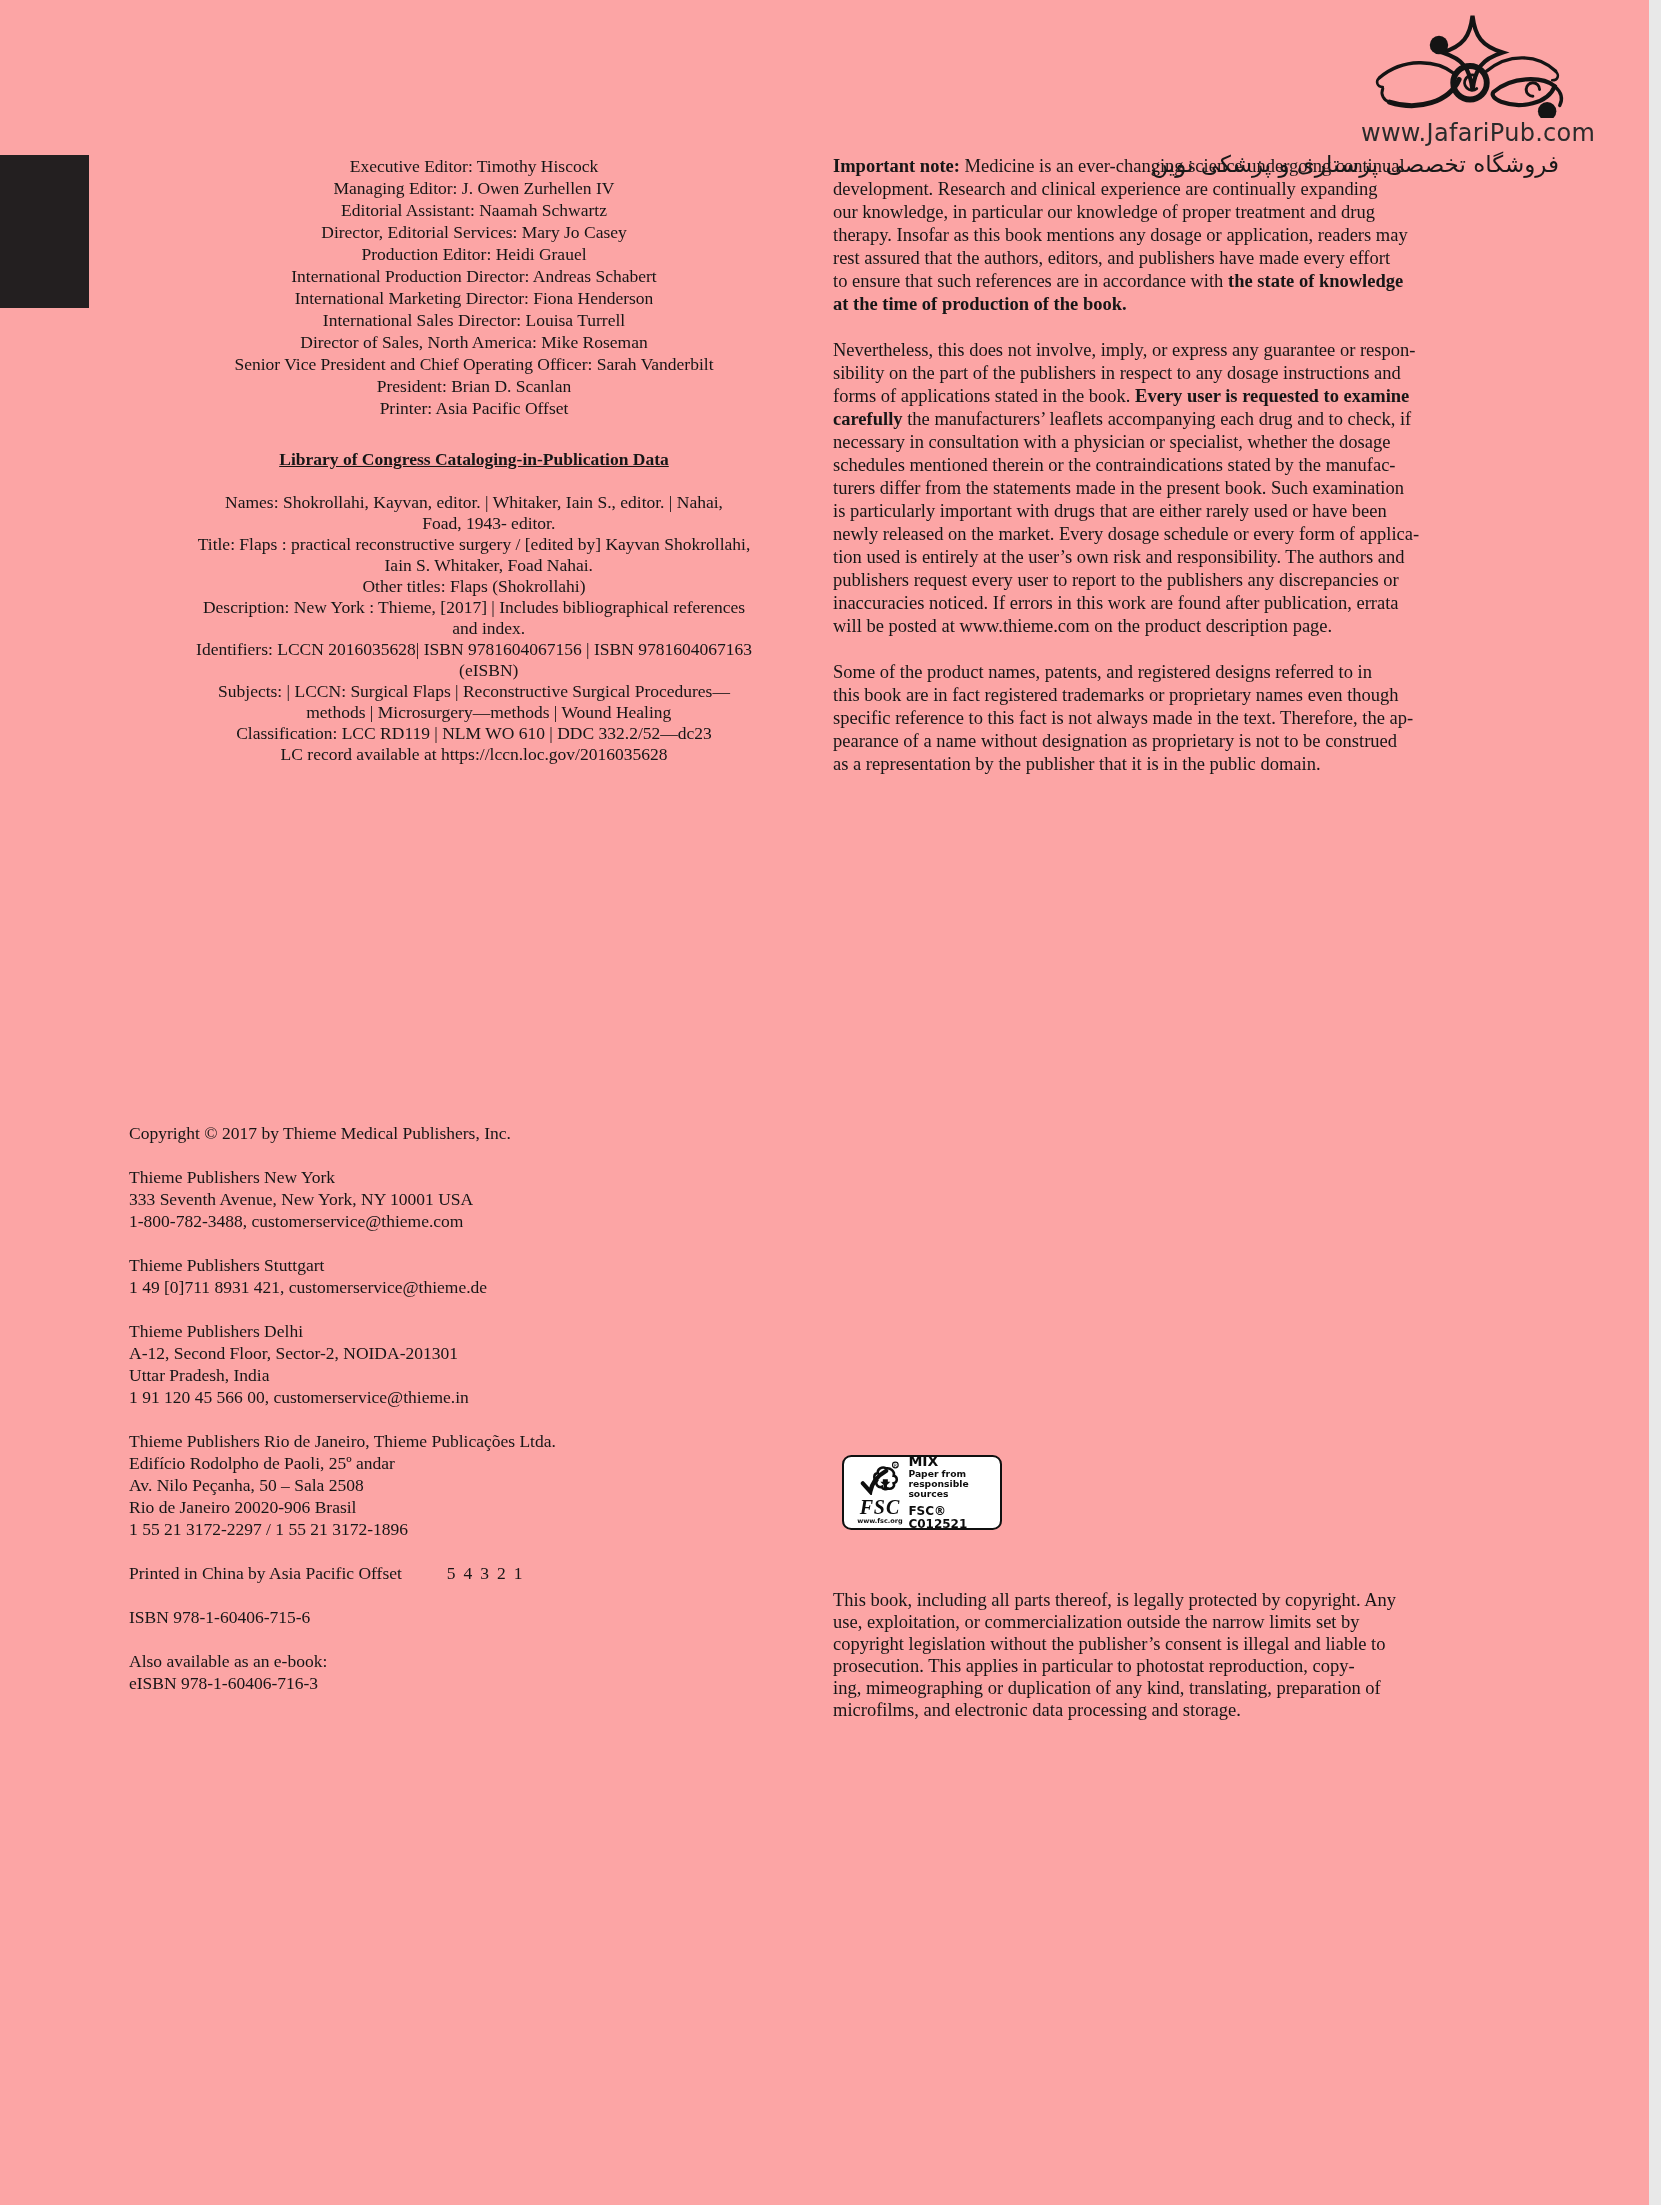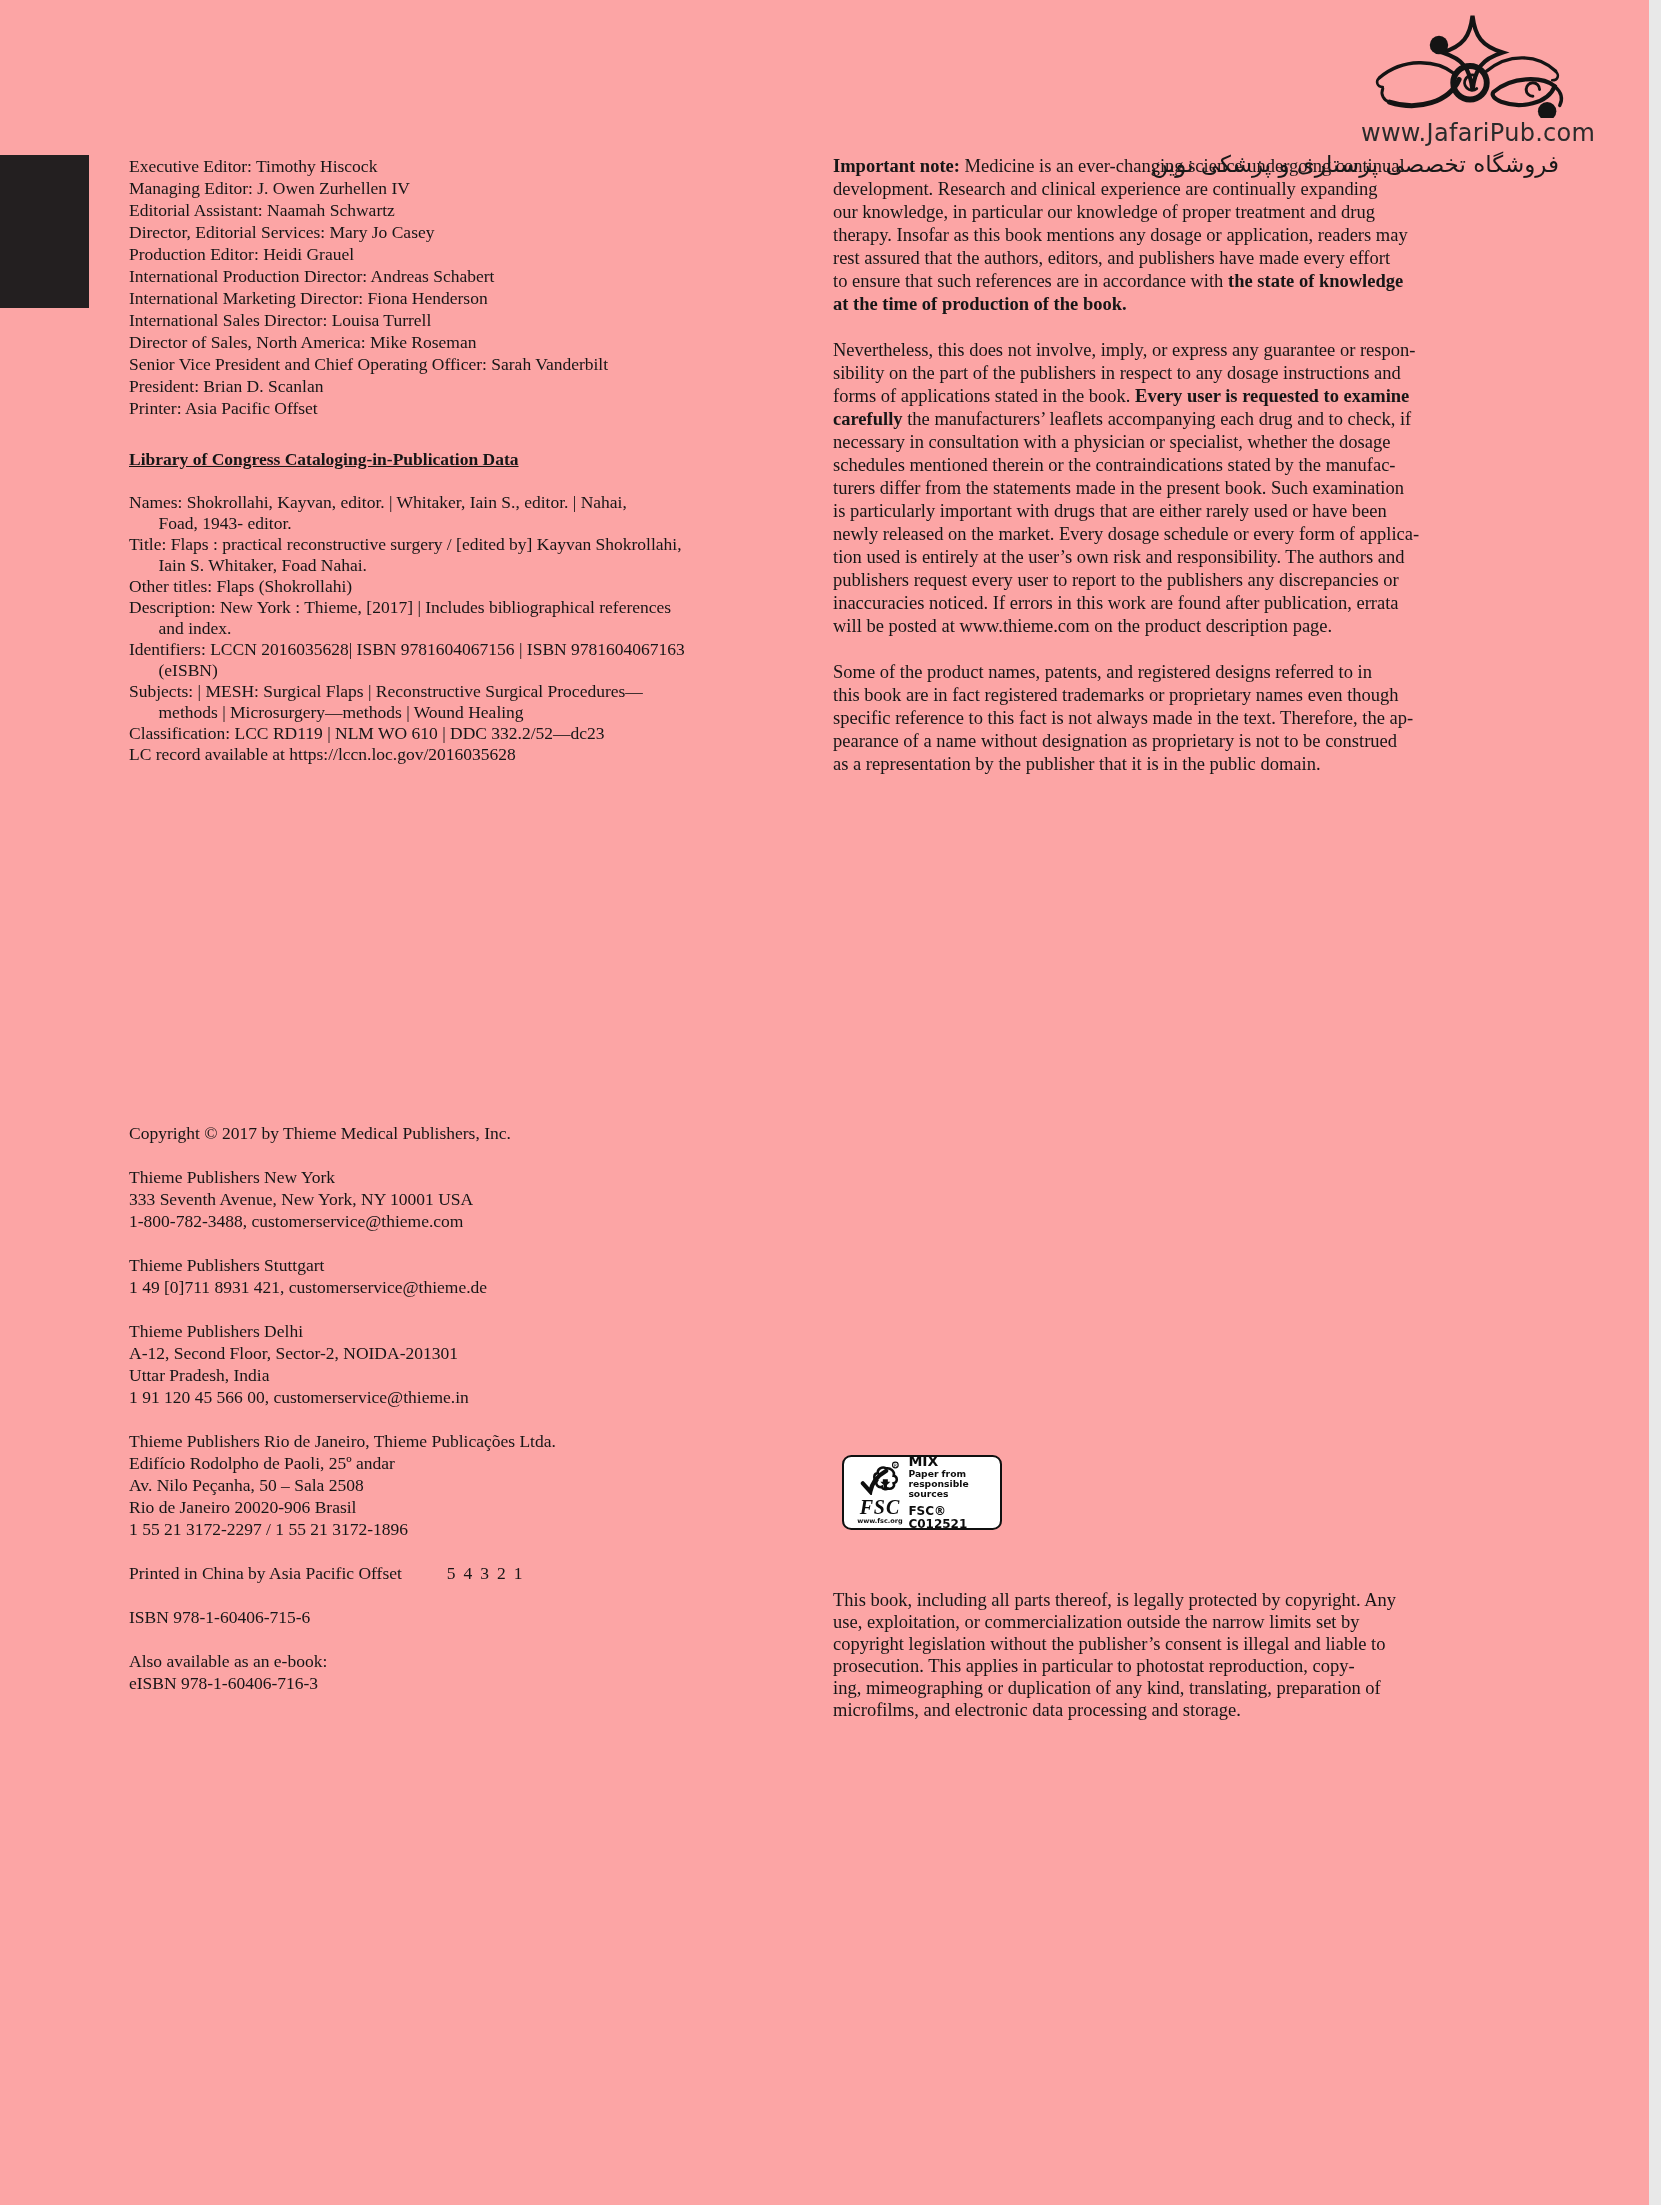--- a/index.html
+++ b/index.html
@@ -29,21 +29,21 @@
     position:absolute;top:151px;right:90px;
     direction:rtl;
     font-family:"DejaVu Sans", sans-serif;
     font-size:23px;color:#191919;
     white-space:nowrap;
     z-index:5;
   }
   
   .col-left{
     position:absolute;left:129px;top:155px;width:690px;
-    font-size:17.5px;line-height:22px;
+    font-size:17.5px;line-height:22px;text-align:center;
   }
   .loc-heading{
     font-weight:bold;font-size:17.5px;line-height:22px;
     margin:29px 0 22px 0;
     text-decoration:underline;
   }
   .loc-lines .ln{line-height:21px;}
   .ln{min-height:21px;}
   .ind{padding-left:29.5px;}
   .col-right{
@@ -141,21 +141,21 @@
     <div id="loc-lines" class="loc-lines">
         <div class="ln"><span>Names: Shokrollahi, Kayvan, editor. | Whitaker, Iain S., editor. | Nahai,</span></div>
         <div class="ln ind"><span>Foad, 1943- editor.</span></div>
         <div class="ln"><span>Title: Flaps : practical reconstructive surgery / [edited by] Kayvan Shokrollahi,</span></div>
         <div class="ln ind"><span>Iain S. Whitaker, Foad Nahai.</span></div>
         <div class="ln"><span>Other titles: Flaps (Shokrollahi)</span></div>
         <div class="ln"><span>Description: New York : Thieme, [2017] | Includes bibliographical references</span></div>
         <div class="ln ind"><span>and index.</span></div>
         <div class="ln"><span>Identifiers: LCCN 2016035628| ISBN 9781604067156 | ISBN 9781604067163</span></div>
         <div class="ln ind"><span>(eISBN)</span></div>
-        <div class="ln"><span>Subjects: | MESH: Surgical Flaps | Reconstructive Surgical Procedures—</span></div>
+        <div class="ln"><span>Subjects: | LCCN: Surgical Flaps | Reconstructive Surgical Procedures—</span></div>
         <div class="ln ind"><span>methods | Microsurgery—methods | Wound Healing</span></div>
         <div class="ln"><span>Classification: LCC RD119 | NLM WO 610 | DDC 332.2/52—dc23</span></div>
         <div class="ln"><span>LC record available at https://lccn.loc.gov/2016035628</span></div>
       </div>
   </div>
 
   <div class="col-right" id="notes">
       <div class="para">
         <div class="ln"><span class="b">Important note:</span><span> Medicine is an ever-changing science undergoing continual</span></div>
         <div class="ln"><span>development. Research and clinical experience are continually expanding</span></div>

